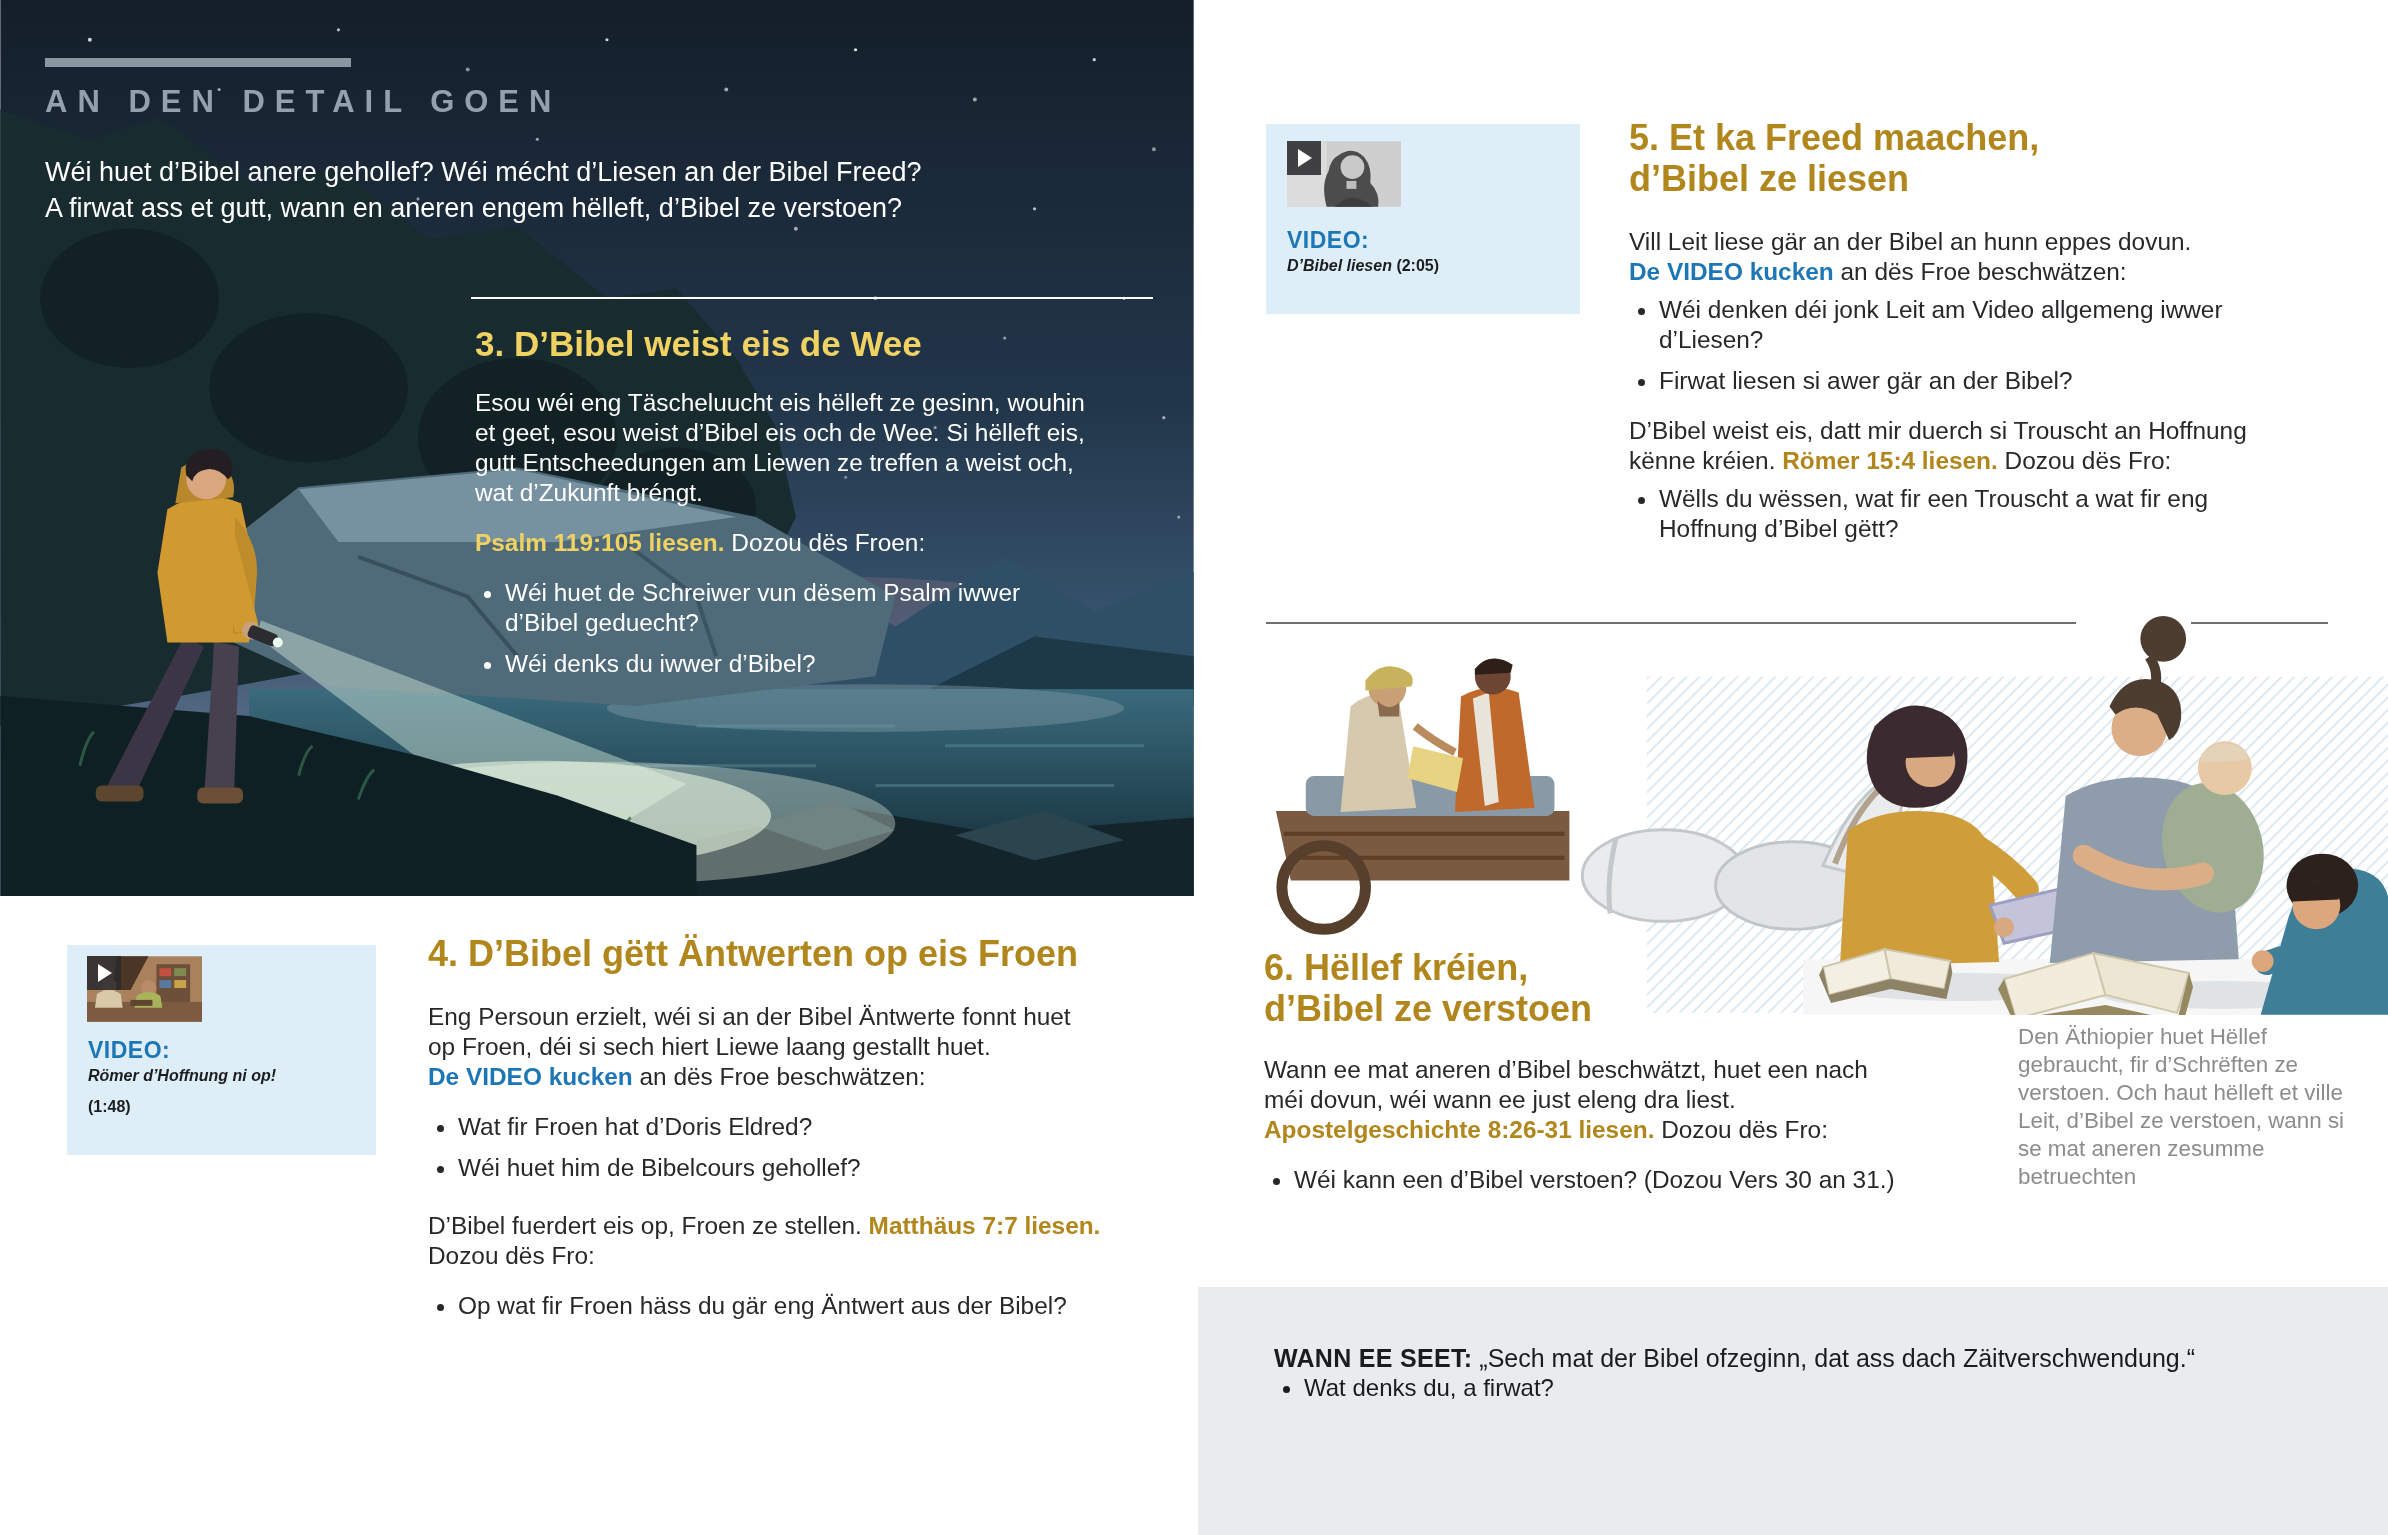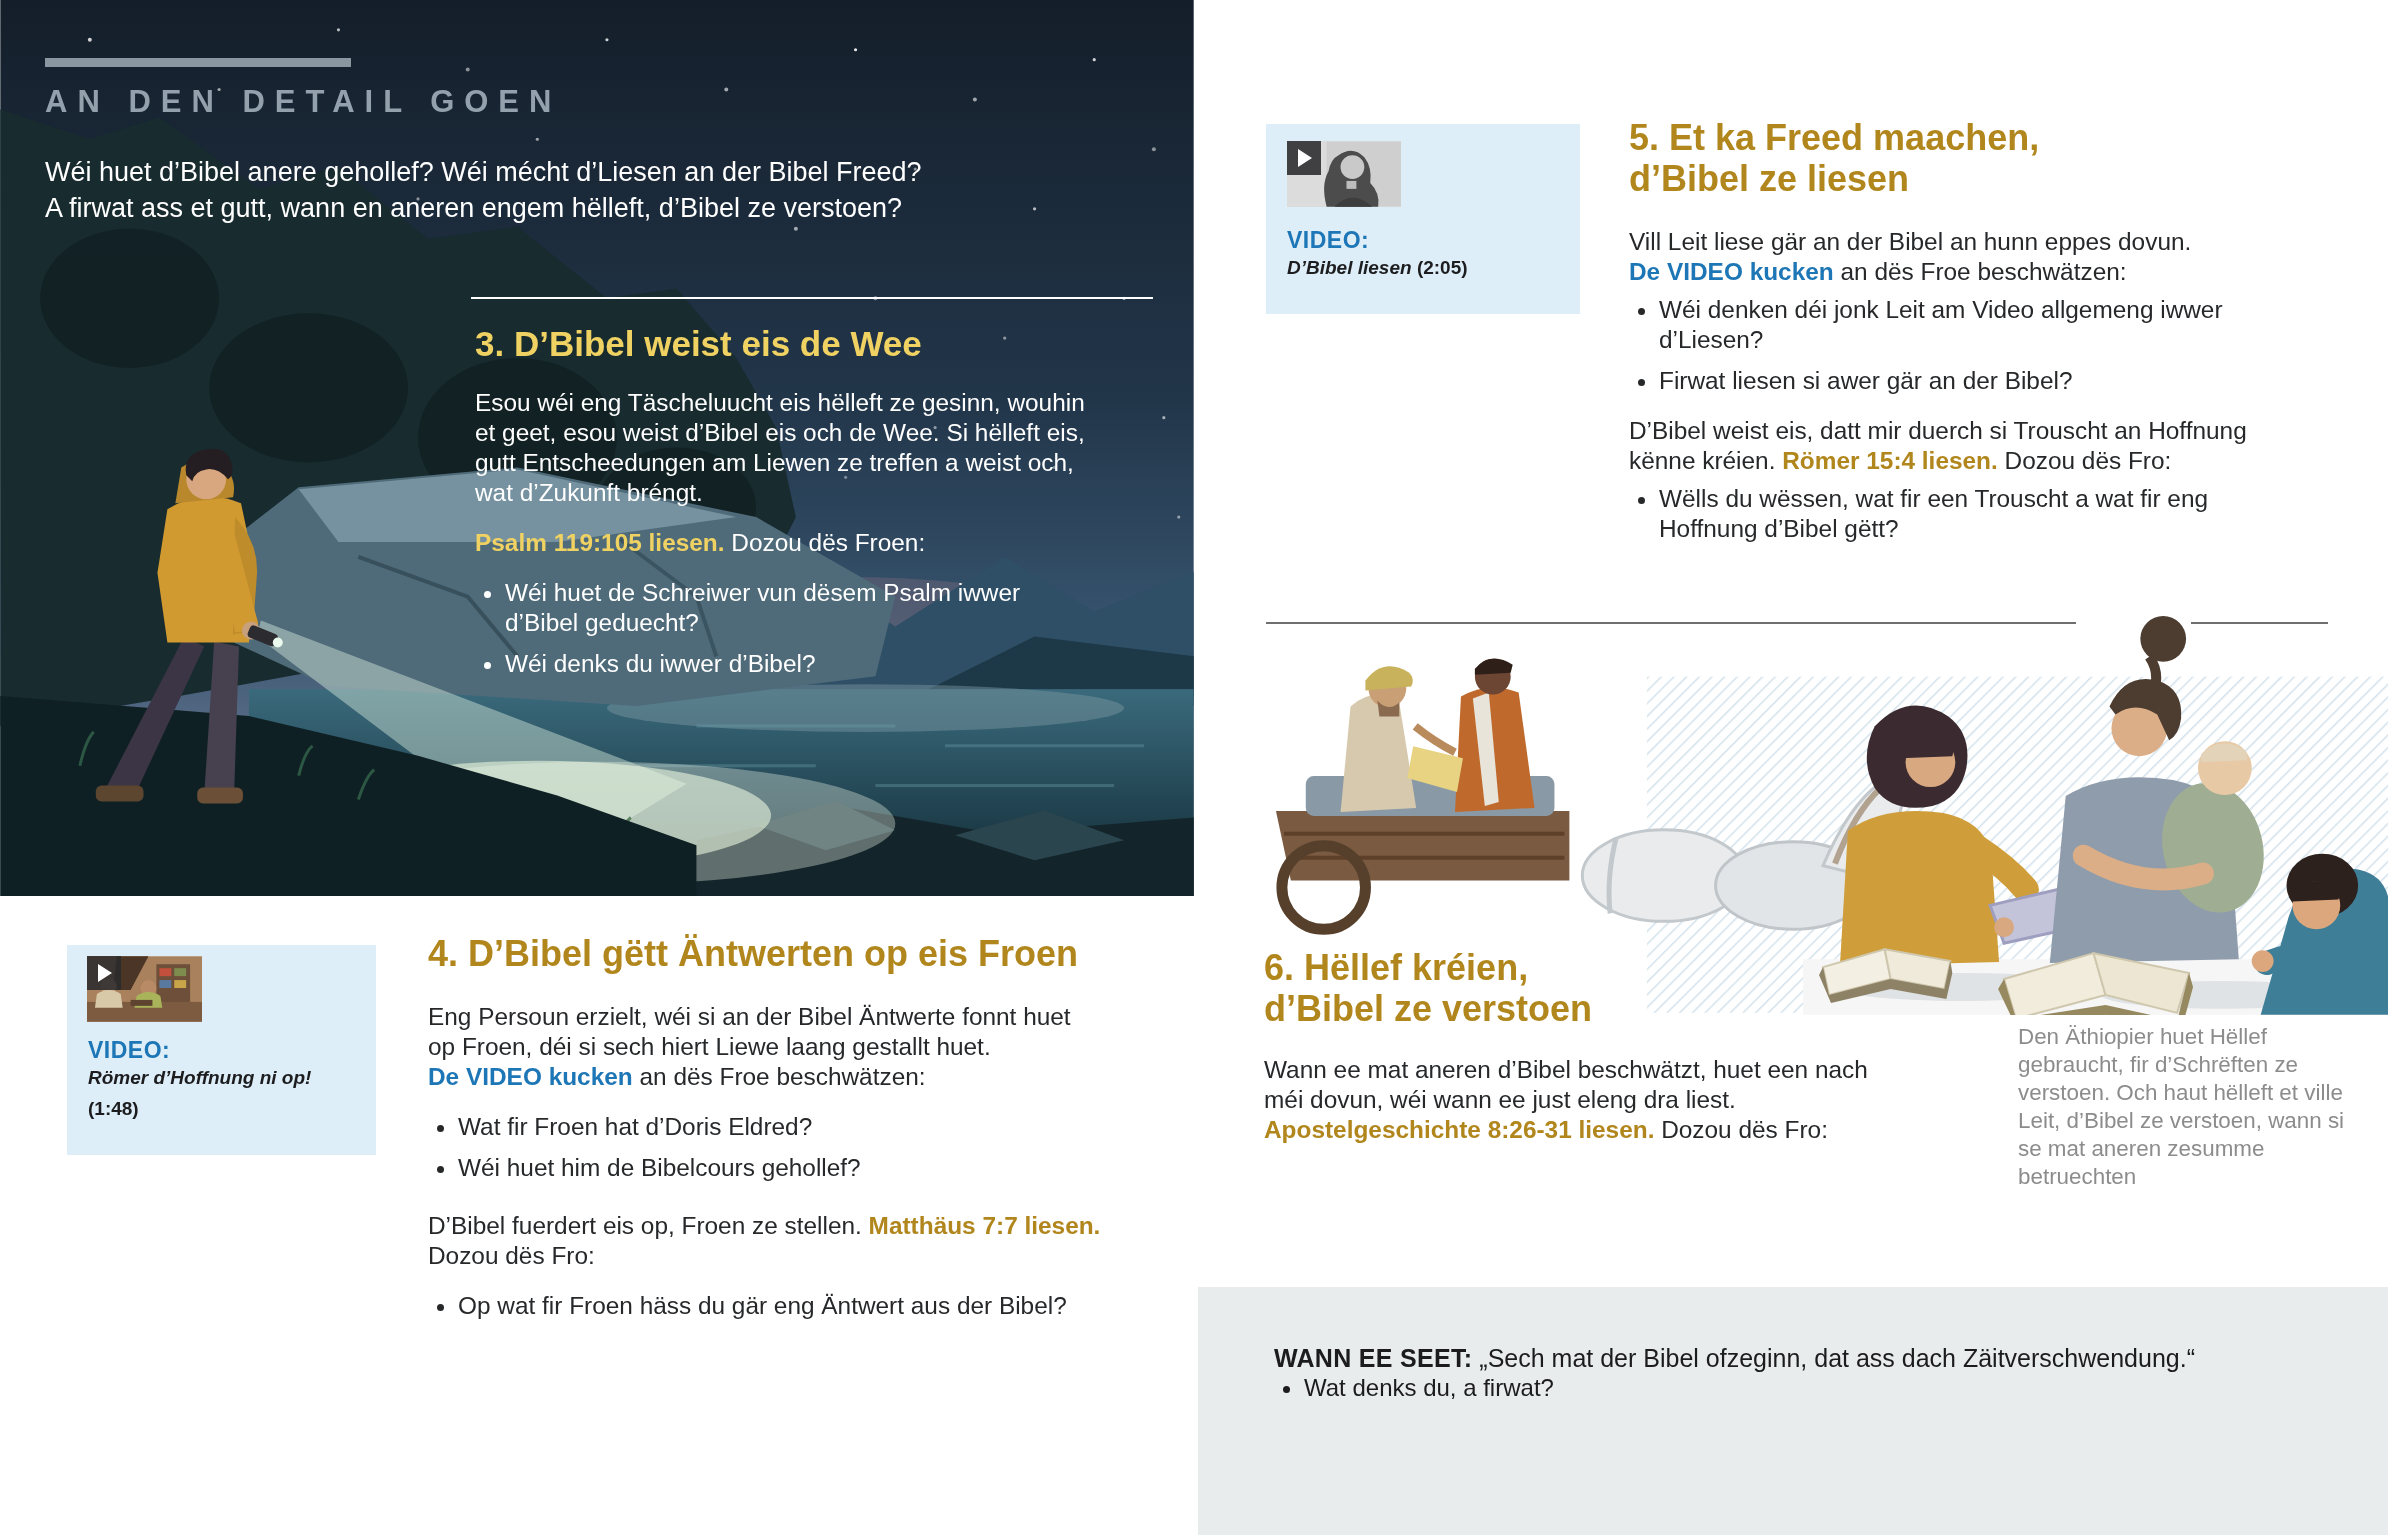--- a/index.html
+++ b/index.html
@@ -27,21 +27,21 @@
   
   .vbox{background:#ddeef8;}
   .vbox1{left:67px;top:945px;width:309px;height:210px;}
   .vbox2{left:1266px;top:124px;width:314px;height:190px;}
   .thumb{position:absolute;overflow:hidden;cursor:pointer;}
   .thumb svg{display:block;}
   .playbadge{position:absolute;left:0;top:0;width:34px;height:34px;background:rgba(42,42,44,0.88);}
   .playbadge::after{content:"";position:absolute;left:11px;top:8px;border-left:14px solid #ffffff;
     border-top:9px solid transparent;border-bottom:9px solid transparent;}
   .vlabel{position:absolute;left:21px;font-size:23px;font-weight:700;color:#1d76b5;letter-spacing:0.5px;}
-  .vtitle{position:absolute;left:21px;font-size:19px;font-weight:700;font-style:italic;color:#1d1d1f;}
+  .vtitle{position:absolute;left:21px;font-size:16px;font-weight:700;font-style:italic;color:#1d1d1f;}
   .vdur{font-style:normal;}
 
   
   .sect h2{margin:0;font-size:36px;font-weight:700;color:#b1861c;line-height:41px;}
   .sect p{margin:0;font-size:24.4px;line-height:30px;color:#26282a;}
   .blk{display:block;}
   .linkb{color:#1d76b5;font-weight:700;cursor:pointer;}
   .ref-g{color:#b1861c;font-weight:700;cursor:pointer;}
   .sec4{left:428px;top:933px;width:697px;}
   .sec4 .p1{margin-top:28px;width:661px;}
@@ -357,20 +357,23 @@
   </div>
 
   <div class="abs sect sec6">
     <h2>
       <span class="blk">6. Hëllef kréien,</span>
       <span class="blk">d’Bibel ze verstoen</span>
     </h2>
     <p class="p1">
       <span>Wann ee mat aneren d’Bibel beschwätzt, huet een nach méi dovun, wéi wann ee just eleng dra liest. </span><span class="ref-g">Apostelgeschichte 8:26-31 liesen.</span><span> Dozou dës Fro:</span>
     </p>
+    <ul class="bul">
+      <li>Wéi kann een d’Bibel verstoen? (Dozou Vers 30 an 31.)</li>
+    </ul>
   </div>
 
   <div class="abs caption">Den Äthiopier huet Hëllef gebraucht, fir d’Schrëften ze verstoen. Och haut hëlleft et ville Leit, d’Bibel ze verstoen, wann si se mat aneren zesumme betruechten</div>
 
   <div class="abs qbox">
     <p class="lead">
       <b>WANN EE SEET:</b>
       <span>„Sech mat der Bibel ofzeginn, dat ass dach Zäitverschwendung.“</span>
     </p>
     <ul>

